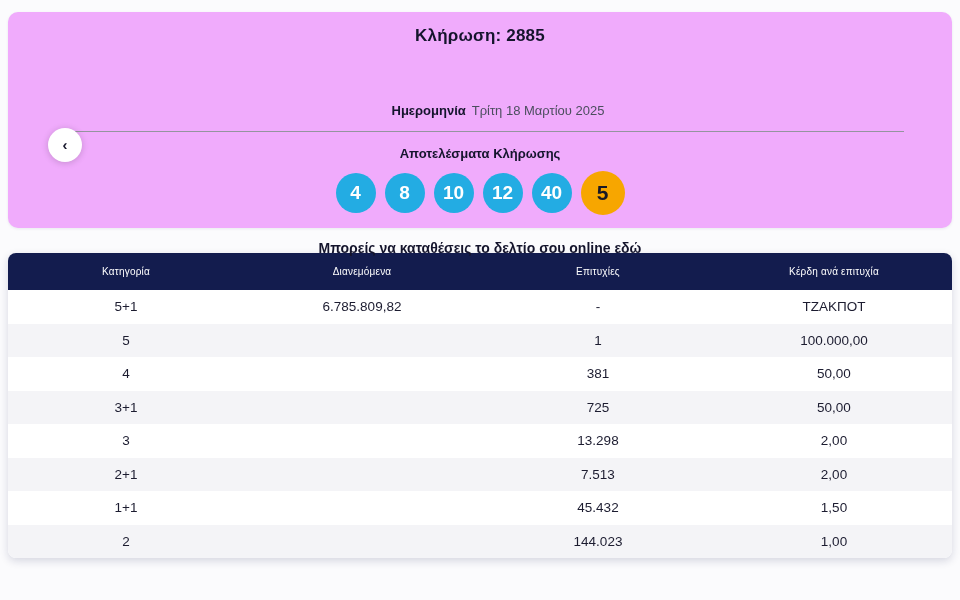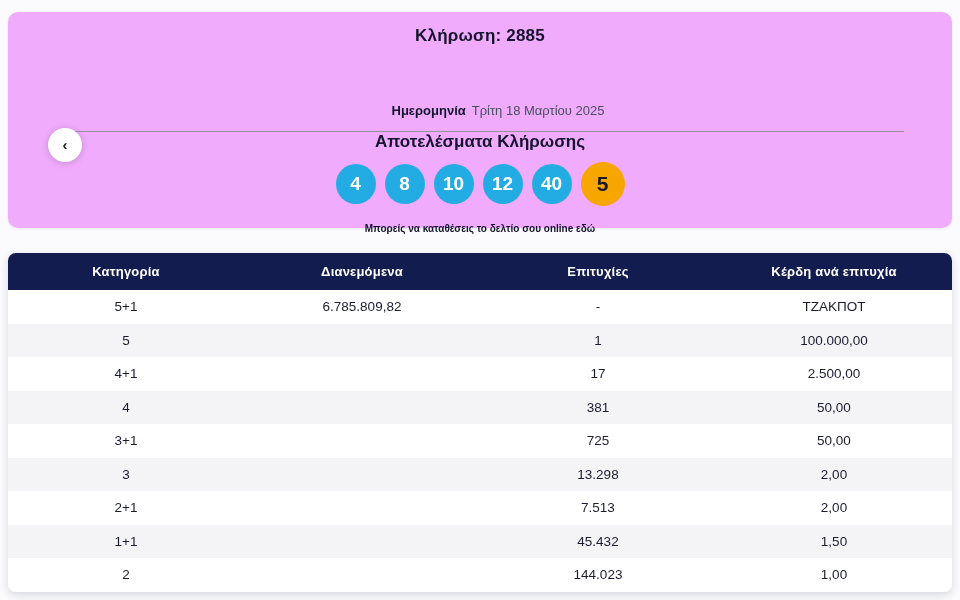--- a/index.html
+++ b/index.html
@@ -36,21 +36,22 @@
     align-items: baseline;
   }
   .meta-group { display: flex; gap: 6px; align-items: baseline; padding-left: 36px; }
   .meta-label { font-weight: bold; color: #14142c; }
   .meta-value { color: #4b4e5e; font-weight: normal; margin-top: 48px; }
   .divider {
     margin-top: 13px;
     border-bottom: 1px solid #94949e;
   }
   .results-heading {
-    font-size: 17px;
+    margin-top: 14px;
+    font-size: 13px;
     font-weight: bold;
     color: #14142c;
   }
   .balls {
     margin-top: 10px;
     display: flex;
     justify-content: center;
     align-items: center;
     gap: 9px;
     height: 44px;
@@ -66,22 +67,22 @@
     align-items: center;
     justify-content: center;
   }
   .ball.bonus {
     width: 44px; height: 44px;
     background: #f7a600;
     color: #181826;
     font-size: 21px;
   }
   .cta {
-    margin-top: 17px;
-    font-size: 10px;
+    margin-top: 25px;
+    font-size: 14px;
     font-weight: 600;
     color: #14142c;
   }
   .cta a {
     color: #14142c;
     font-weight: 800;
     text-decoration: none;
     cursor: pointer;
   }
   .prev-btn {
@@ -111,22 +112,22 @@
     box-shadow: 0 3px 8px rgba(20,27,77,0.16);
   }
   table {
     width: 100%;
     border-collapse: collapse;
     table-layout: fixed;
   }
   thead th {
     background: #131c4e;
     color: #ffffff;
-    font-size: 13px;
-    font-weight: bold;
+    font-size: 10px;
+    font-weight: normal;
     height: 37px;
     text-align: center;
     letter-spacing: 0.2px;
   }
   tbody td {
     height: 33.5px;
     font-size: 13.5px;
     color: #1c1c30;
     text-align: center;
     font-weight: 500;
@@ -190,26 +191,20 @@
           <td>-</td>
           <td>ΤΖΑΚΠΟΤ</td>
         </tr>
         <tr>
           <td>5</td>
           <td></td>
           <td>1</td>
           <td>100.000,00</td>
         </tr>
         <tr>
-          <td>4+1</td>
-          <td></td>
-          <td>17</td>
-          <td>2.500,00</td>
-        </tr>
-        <tr>
           <td>4</td>
           <td></td>
           <td>381</td>
           <td>50,00</td>
         </tr>
         <tr>
           <td>3+1</td>
           <td></td>
           <td>725</td>
           <td>50,00</td>

